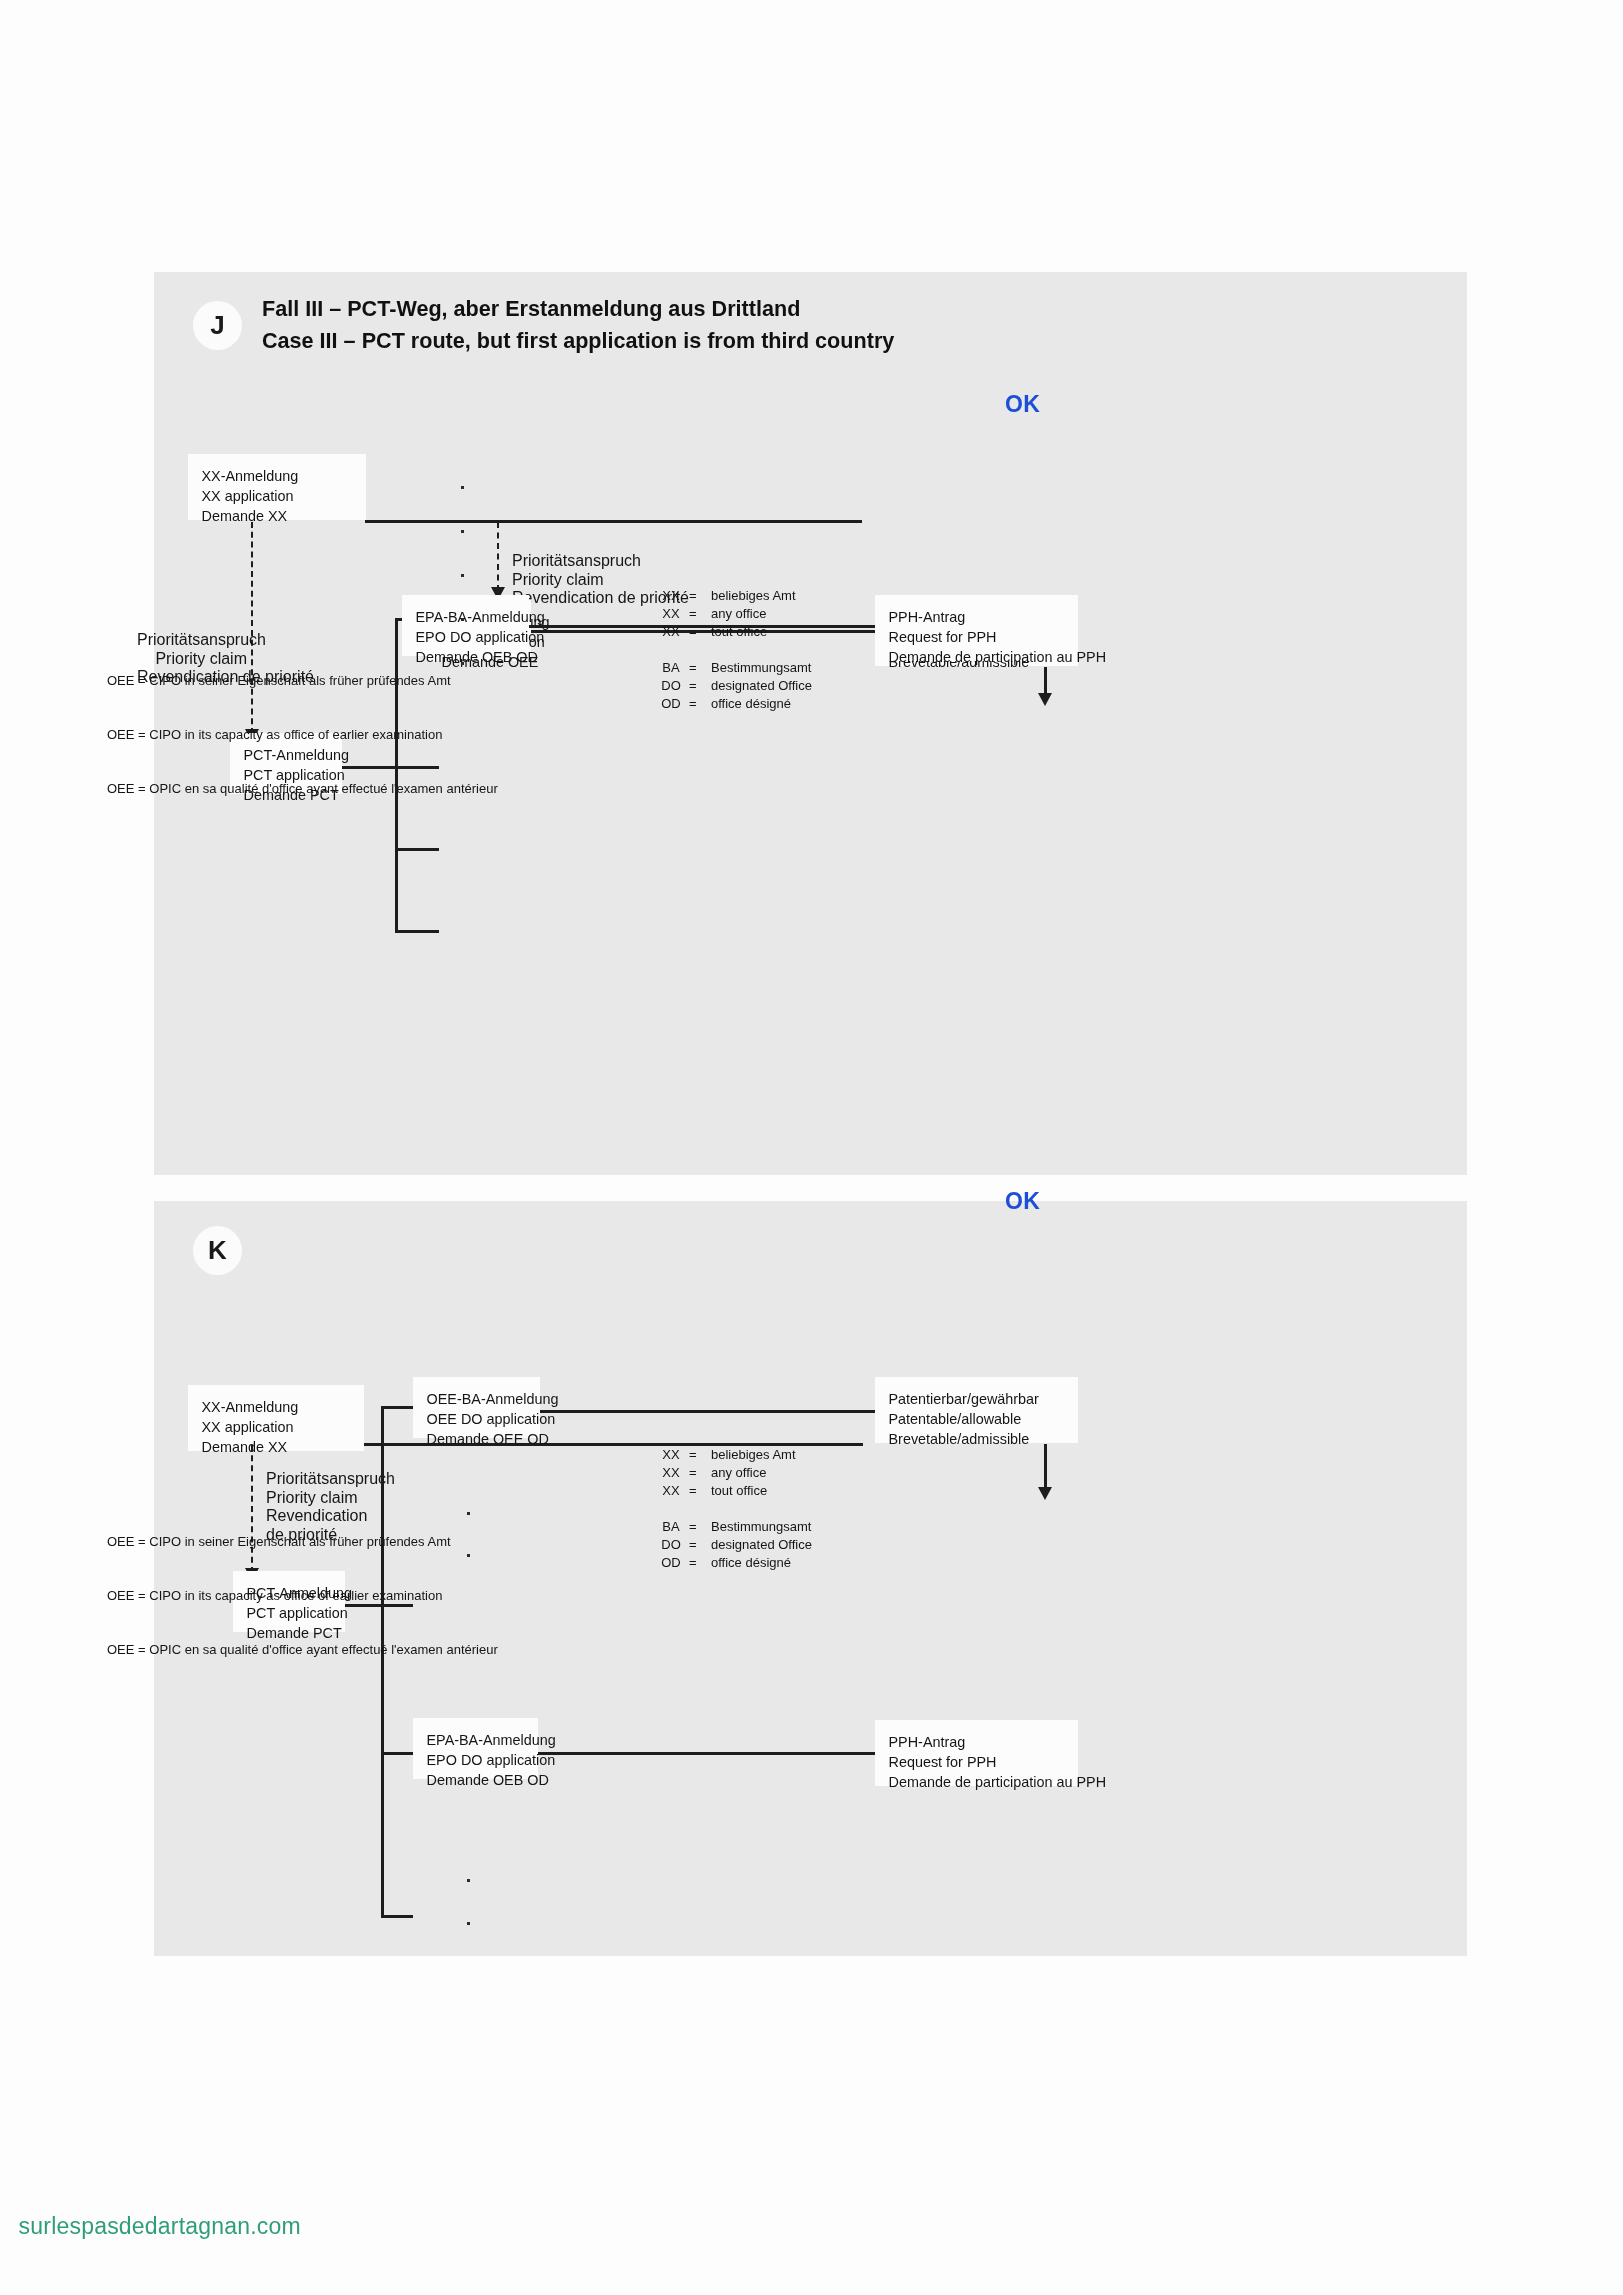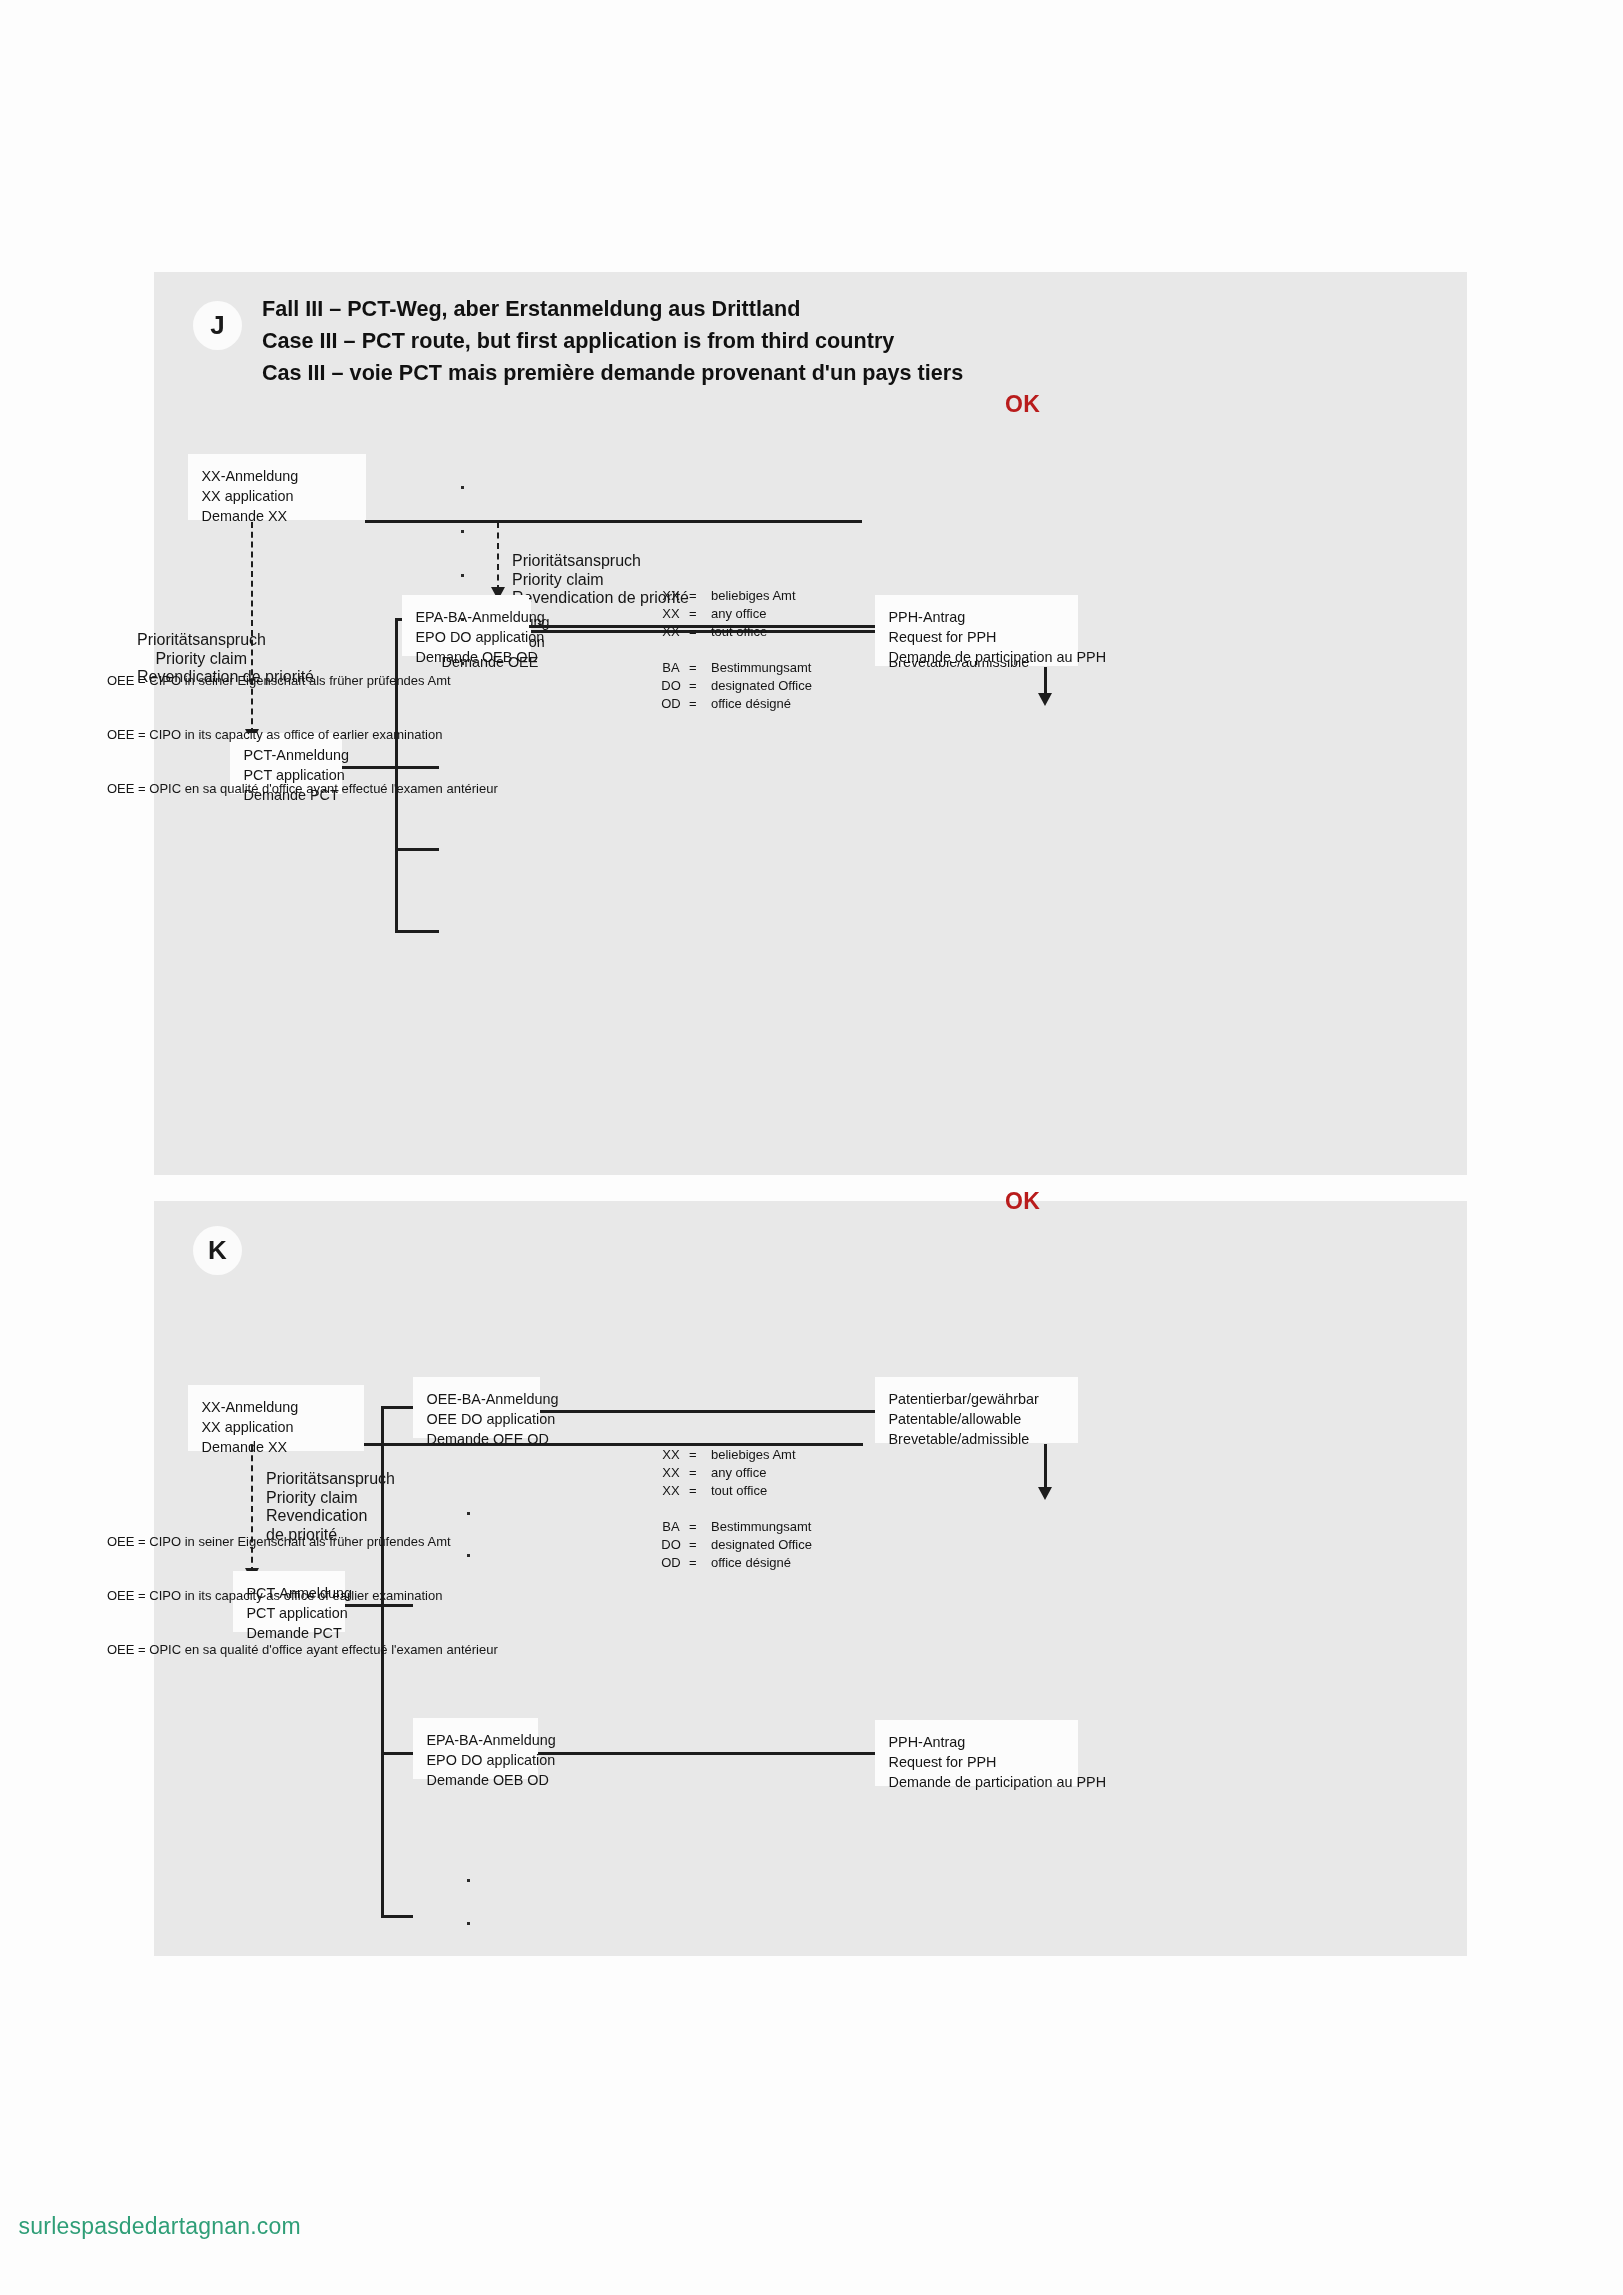--- a/index.html
+++ b/index.html
@@ -67,21 +67,21 @@
   }
   .arrowhead{
     position:absolute;
     width:0;height:0;
     border-left:7.6px solid transparent;
     border-right:7.6px solid transparent;
     border-top:13.5px solid #1d1d1d;
   }
   .okmark{
     position:absolute;
-    font-size:23px;font-weight:bold;color:#b91c1c;
+    font-size:23px;font-weight:bold;color:#1d4ed8;
     letter-spacing:0.4px;
   }
   .dot{
     position:absolute;
     width:3.4px;height:3.4px;background:#2a2a2a;
   }
   .legend{
     position:absolute;
     font-size:13px;
     line-height:18px;
@@ -111,21 +111,20 @@
 </head>
 <body>
 
 <div class="panel" id="panel-J">
 
   <div class="badge" style="left:39px;top:29px;">J</div>
 
   <div class="titles" style="left:108px;top:21px;">
     <div>Fall III – PCT-Weg, aber Erstanmeldung aus Drittland</div>
     <div>Case III – PCT route, but first application is from third country</div>
-    <div>Cas III – voie PCT mais première demande provenant d'un pays tiers</div>
   </div>
 
   <div class="nodebox" style="left:34px;top:182px;width:178px;height:66px;">
     <div>XX-Anmeldung</div>
     <div>XX application</div>
     <div>Demande XX</div>
   </div>
 
   <div class="hline" style="left:211px;top:248px;width:497px;"></div>
 

